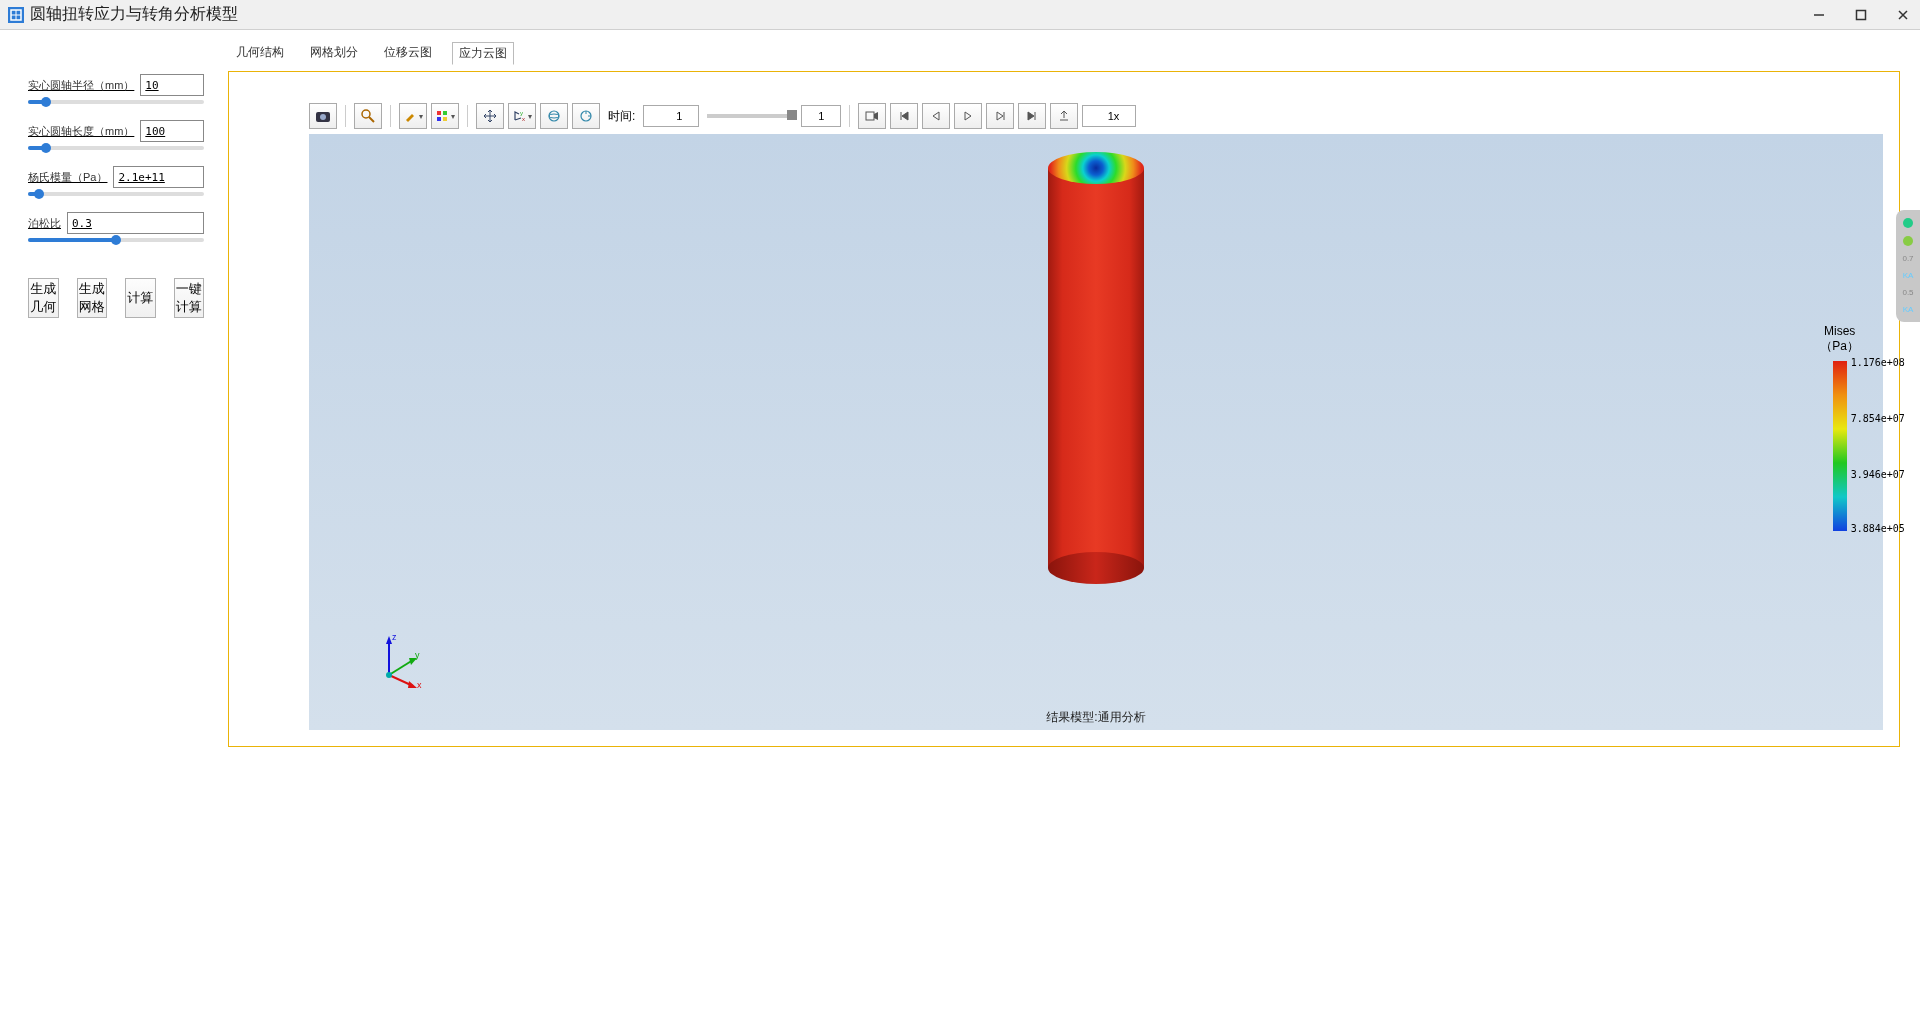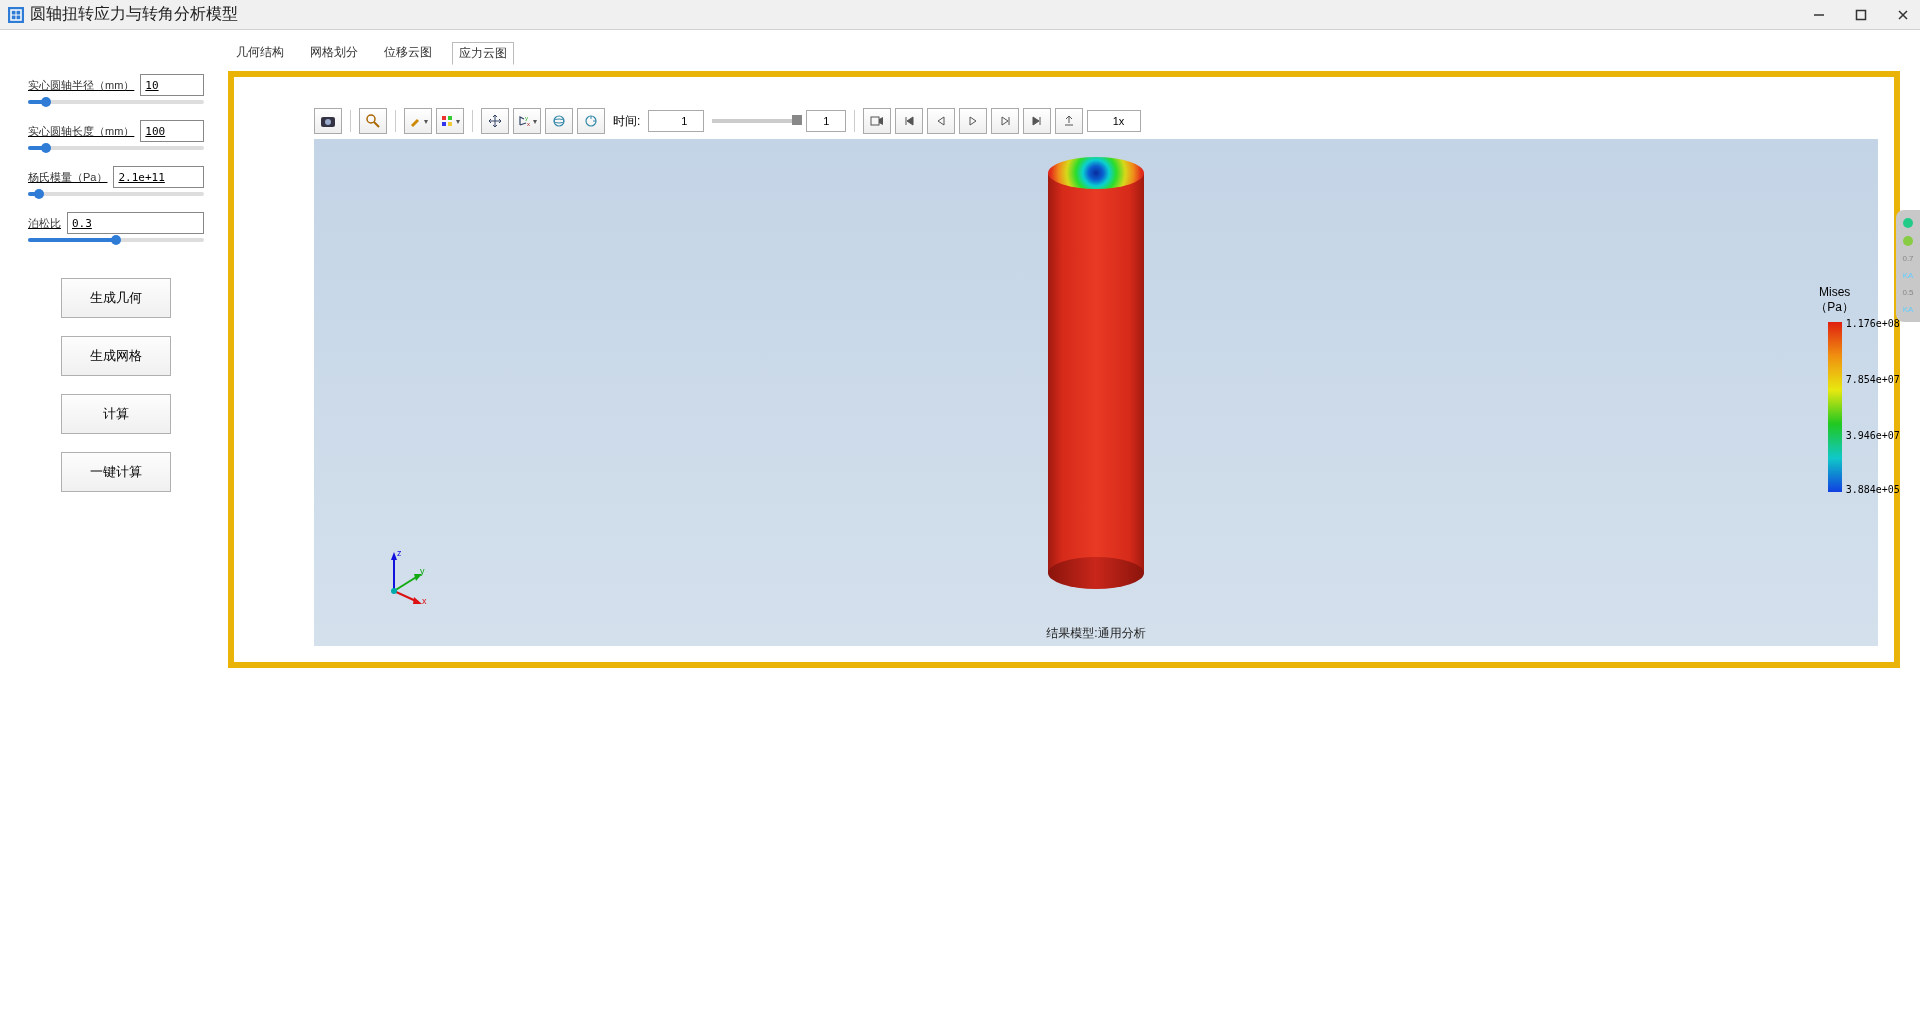--- a/index.html
+++ b/index.html
@@ -11,27 +11,27 @@
 .winbtn { width: 18px; height: 18px; display: flex; align-items: center; justify-content: center; cursor: pointer; color:#333; }
 .main { display: flex; height: calc(100vh - 30px); }
 .sidebar { width: 220px; padding: 44px 16px 16px 28px; }
 .param { margin-bottom: 16px; }
 .param-row { display: flex; align-items: center; gap: 6px; margin-bottom: 4px; text-decoration: underline; }
 .param-label { font-size: 11px; color: #333; white-space: nowrap; }
 .param-input { flex:1; width: 62px; height: 22px; border: 1px solid #888; padding: 0 4px; font-family: monospace; font-size: 11px; background:#fff; }
 .slider { width: 100%; height: 4px; position: relative; background: #ddd; border-radius: 2px; margin-top:4px; }
 .slider-fill { position: absolute; left: 0; height: 100%; background: #2e7cd6; border-radius: 2px; }
 .slider-thumb { position: absolute; width: 10px; height: 10px; background: #2e7cd6; border-radius: 50%; top: -3px; transform: translateX(-50%); }
-.btns { margin-top: 36px; display: flex; flex-direction: column; gap: 18px; align-items:center; }
+.btns { margin-top: 36px; display: flex; flex-direction: row; gap: 18px; align-items:center; }
 .act-btn { width: 110px; height: 40px; background: linear-gradient(#fdfdfd,#f0f0f0); border: 1px solid #b0b0b0; font-size: 13px; cursor: pointer; }
 .content { flex: 1; padding: 8px 20px 28px 8px; position: relative; }
 .tabs { display: flex; gap: 14px; padding: 4px 2px 6px; font-size: 12px; }
 .tab { padding: 2px 6px; cursor: pointer; color: #333; }
 .tab.active { background: #fff; border: 1px solid #bbb; border-bottom: 1px solid #fff; }
-.viewer-frame { border: 6px solid #eab308; background: #fff; height: 597px; position: relative; }
+.viewer-frame { border: 1px solid #eab308; background: #fff; height: 676px; position: relative; }
 .toolbar { position: absolute; top: 30px; left: 80px; height: 28px; display: flex; align-items: center; gap: 4px; background:rgba(255,255,255,0.0); }
 .tbtn { width: 28px; height: 26px; border: 1px solid #aaa; background: linear-gradient(#fff,#eee); display: flex; align-items: center; justify-content: center; cursor: pointer; font-size: 14px; }
 .tbtn.dd::after { content:"▾"; font-size:8px; margin-left:2px; color:#555; }
 .tsep { width: 1px; height: 22px; background: #ccc; margin: 0 4px; }
 .tlabel { font-size: 12px; margin: 0 4px; }
 .tinput { width: 56px; height: 22px; border: 1px solid #aaa; text-align: right; padding-right: 16px; position: relative; background:#fff; font-size:11px; }
 .tslider { width: 86px; height: 4px; background: #ccc; position: relative; margin: 0 4px; }
 .tslider::after { content:""; position:absolute; right:-4px; top:-4px; width:10px; height:10px; background:#888; }
 .canvas { position: absolute; top: 62px; left: 80px; right: 16px; bottom: 16px; background: linear-gradient(#c3d4e6,#d4e0ec); }
 .cylinder { position: absolute; left: 50%; top: 18px; transform: translateX(-50%); width: 96px; }

